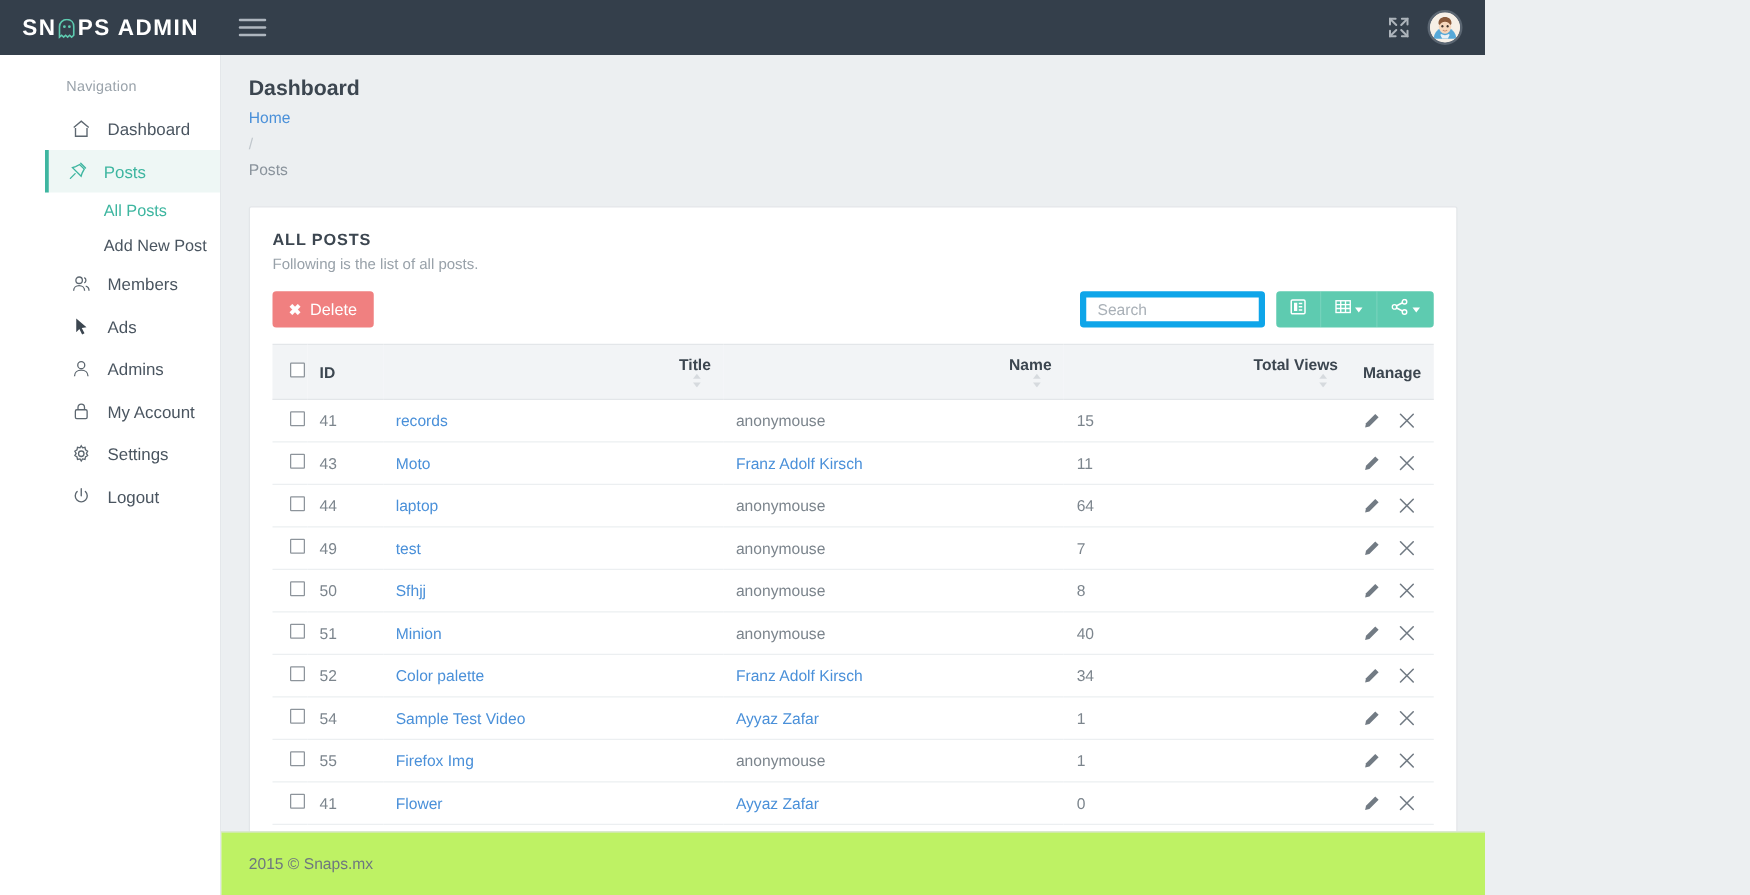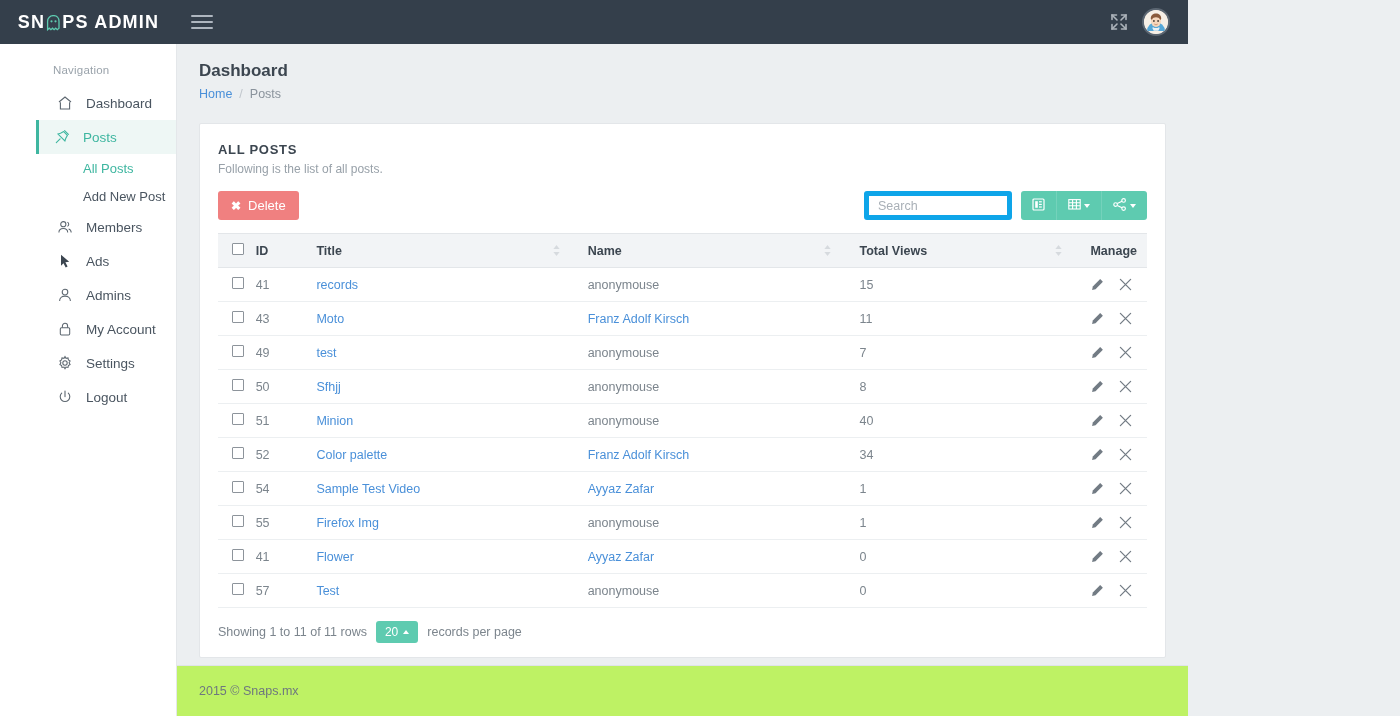--- a/index.html
+++ b/index.html
@@ -73,21 +73,21 @@
   }
   .nav-sub.active { color: #3eb6a0; }
 
   
   .main {
     flex: 1 1 auto; background: #eceff1; display: flex; flex-direction: column;
     min-width: 0; overflow: hidden;
   }
   .page-head { padding: 17px 22px 0 22px; }
   .page-title { font-size: 17px; color: #3c4650; font-weight: bold; }
-  .breadcrumb { margin-top: 6px; font-size: 12.5px; color: #8a939c; display: flex; gap: 7px; }
+  .breadcrumb { margin-top: 6px; font-size: 12.5px; color: #8a939c; display: flex; gap: 7px; flex-direction: column; }
   .breadcrumb a { color: #4a90d9; text-decoration: none; cursor: pointer; }
   .breadcrumb .sep { color: #c0c6cc; }
 
   .content { padding: 22px 22px 0 22px; flex: 1 1 auto; min-height: 0; }
   .card {
     background: #ffffff; border: 1px solid #e3e6e9; border-radius: 2px;
     padding: 18px 18px 14px 18px;
   }
   .card-title {
     font-size: 13px; font-weight: bold; color: #3c4650; letter-spacing: .7px;
@@ -125,21 +125,21 @@
   thead th {
     background: #f2f4f6; font-size: 12.5px; color: #3c4650; font-weight: bold;
     text-align: left; padding: 9px 10px; border-top: 1px solid #e3e6e9;
     border-bottom: 1px solid #e3e6e9; white-space: nowrap;
   }
   thead th.c-check { width: 28px; padding-left: 14px; padding-right: 0; }
   thead th.c-id { width: 66px; }
   thead th.c-title { width: 312px; }
   thead th.c-name { width: 307px; }
   thead th.c-views { width: 256px; }
-  .th-in { display: flex; align-items: center; }
+  .th-in { display: flex; align-items: flex-end; flex-direction: column; }
   .sort-ico {
     margin-left: auto; margin-right: 8px; display: inline-block; opacity: .45;
     line-height: 0;
   }
   tbody td {
     font-size: 12.5px; color: #7c858d; padding: 9px 10px;
     border-bottom: 1px solid #eceff1; vertical-align: middle;
   }
   tbody td.c-check { padding-left: 14px; padding-right: 0; }
   tbody tr td.c-title-cell, tbody td .lnk { color: #4a90d9; text-decoration: none; cursor: pointer; }
@@ -457,20 +457,37 @@
                           <path d="M10.2 1.1l2.7 2.7-7.4 7.4-3.4.7.7-3.4z" fill="#727b84"></path>
                         </svg></span>
                       <span class="act"><svg width="13" height="13" viewBox="0 0 13 13">
                           <path d="M1.4 1.4l10.2 10.2M11.6 1.4L1.4 11.6" stroke="#727b84" stroke-width="1.25" stroke-linecap="round"></path>
                         </svg></span>
                     </span>
                   </td>
                 </tr>
                 <tr>
                   <td class="c-check"><span class="chk"></span></td>
+                  <td>44</td>
+                  <td><a class="lnk">laptop</a></td>
+                  <td><span>anonymouse</span></td>
+                  <td>64</td>
+                  <td>
+                    <span class="manage">
+                      <span class="act"><svg width="14" height="14" viewBox="0 0 14 14">
+                          <path d="M10.2 1.1l2.7 2.7-7.4 7.4-3.4.7.7-3.4z" fill="#727b84"></path>
+                        </svg></span>
+                      <span class="act"><svg width="13" height="13" viewBox="0 0 13 13">
+                          <path d="M1.4 1.4l10.2 10.2M11.6 1.4L1.4 11.6" stroke="#727b84" stroke-width="1.25" stroke-linecap="round"></path>
+                        </svg></span>
+                    </span>
+                  </td>
+                </tr>
+                <tr>
+                  <td class="c-check"><span class="chk"></span></td>
                   <td>49</td>
                   <td><a class="lnk">test</a></td>
                   <td><span>anonymouse</span></td>
                   <td>7</td>
                   <td>
                     <span class="manage">
                       <span class="act"><svg width="14" height="14" viewBox="0 0 14 14">
                           <path d="M10.2 1.1l2.7 2.7-7.4 7.4-3.4.7.7-3.4z" fill="#727b84"></path>
                         </svg></span>
                       <span class="act"><svg width="13" height="13" viewBox="0 0 13 13">

